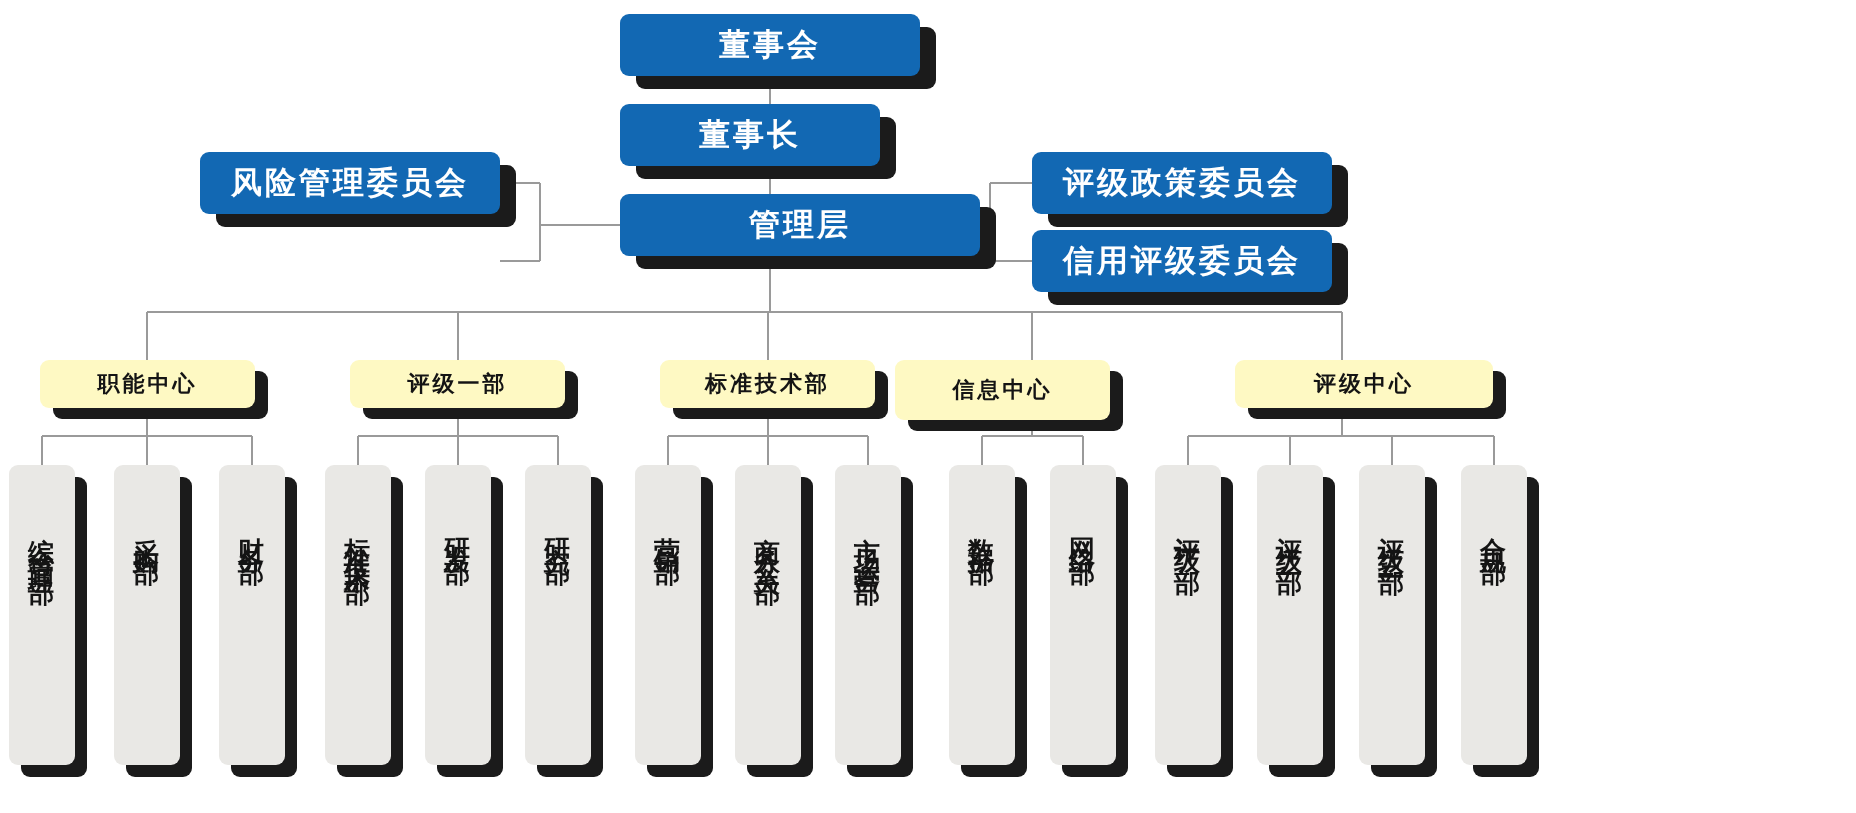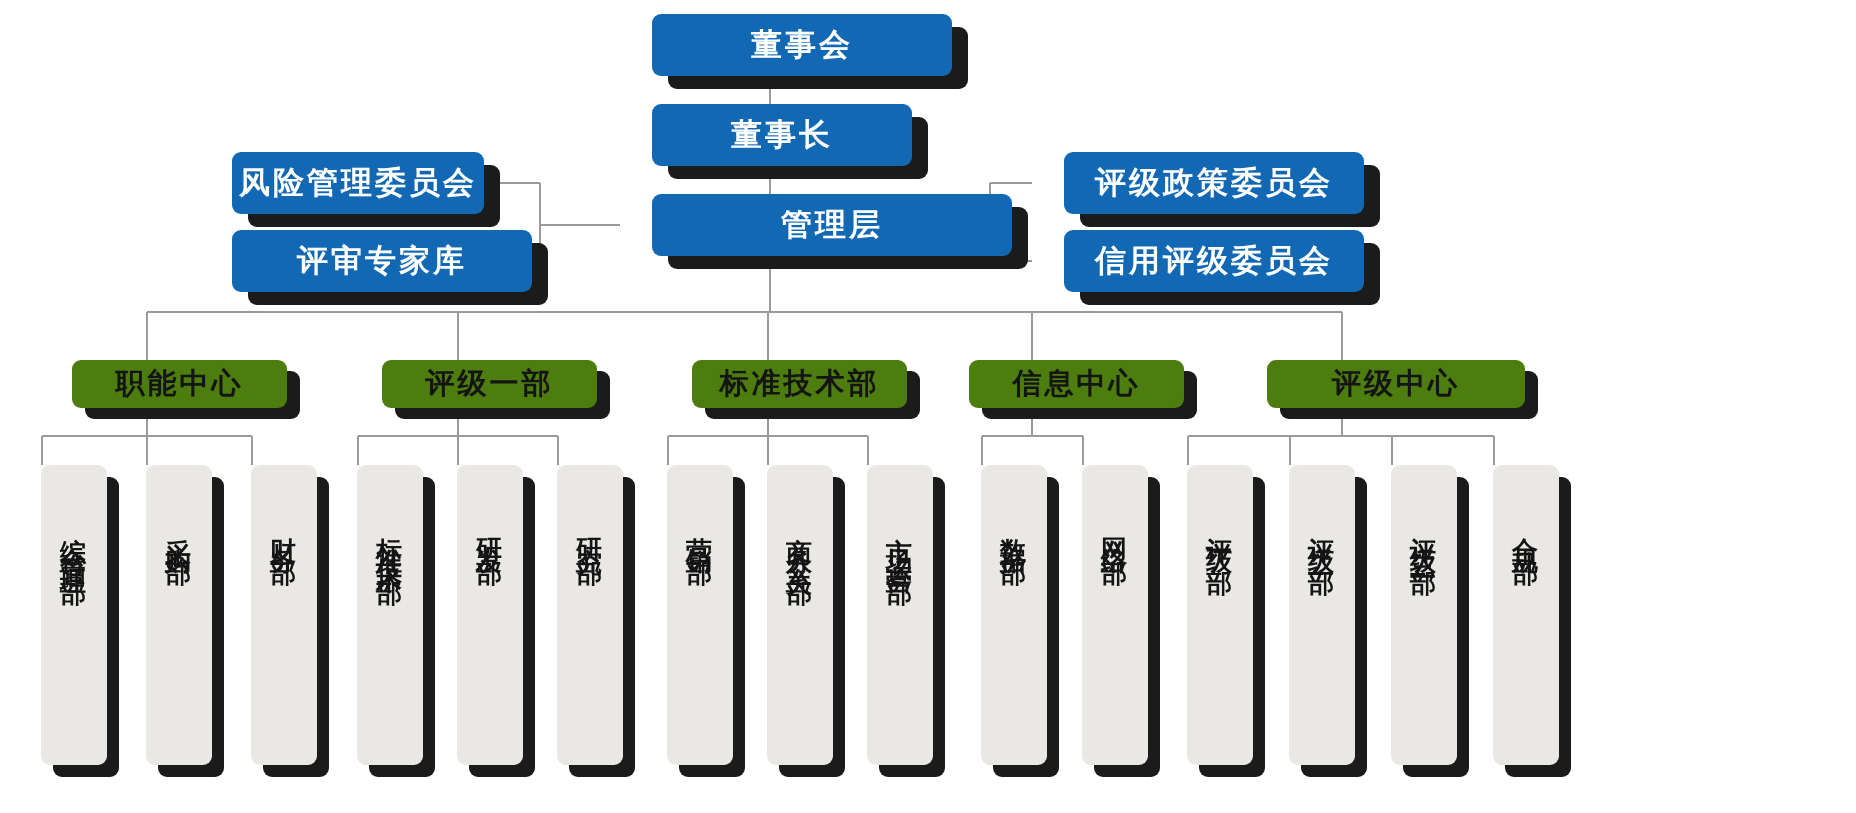--- a/index.html
+++ b/index.html
@@ -10,30 +10,29 @@
     font-family:"DejaVu Sans","Liberation Sans",sans-serif;
     overflow:hidden;
   }
   .connectors{position:absolute;left:0;top:0;}
   .box{
     position:absolute;
     display:flex;align-items:center;justify-content:center;
     border-radius:9px;
     box-sizing:border-box;
     text-align:center;
-    margin-left:32px;
   }
   .blue{
     background:#1268b3;color:#ffffff;
     font-weight:bold;font-size:31px;letter-spacing:3px;
     box-shadow:16px 13px 0 0 #1b1b1b;
   }
   .gray{
-    background:#4d7c0f;color:#141414;
-    font-weight:bold;font-size:29px;letter-spacing:3px;
+    background:#fef9c3;color:#141414;
+    font-weight:bold;font-size:22px;letter-spacing:3px;
     box-shadow:13px 11px 0 0 #1b1b1b;
   }
   .dept{
     background:#e9e8e5;color:#141414;
     font-weight:bold;font-size:26px;
     box-shadow:12px 12px 0 0 #1b1b1b;
     align-items:flex-start;justify-content:center;
     padding-top:52px;
   }
   .dept span{
@@ -62,44 +61,41 @@
   <div class="box blue" style="left:620px;top:14px;width:300px;height:62px">
     <span>董事会</span>
   </div>
   <div class="box blue" style="left:620px;top:104px;width:260px;height:62px">
     <span>董事长</span>
   </div>
   <div class="box blue" style="left:620px;top:194px;width:360px;height:62px">
     <span>管理层</span>
   </div>
 
-  <div class="box blue" style="left:200px;top:152px;width:252px;height:62px">
+  <div class="box blue" style="left:200px;top:152px;width:300px;height:62px">
     <span>风险管理委员会</span>
-  </div>
-  <div class="box blue" style="left:200px;top:230px;width:300px;height:62px">
-    <span>评审专家库</span>
   </div>
 
   <div class="box blue" style="left:1032px;top:152px;width:300px;height:62px">
     <span>评级政策委员会</span>
   </div>
   <div class="box blue" style="left:1032px;top:230px;width:300px;height:62px">
     <span>信用评级委员会</span>
   </div>
 
   <div class="box gray" style="left:40px;top:360px;width:215px;height:48px">
     <span>职能中心</span>
   </div>
   <div class="box gray" style="left:350px;top:360px;width:215px;height:48px">
     <span>评级一部</span>
   </div>
   <div class="box gray" style="left:660px;top:360px;width:215px;height:48px">
     <span>标准技术部</span>
   </div>
-  <div class="box gray" style="left:937px;top:360px;width:215px;height:48px">
+  <div class="box gray" style="left:895px;top:360px;width:215px;height:60px">
     <span>信息中心</span>
   </div>
   <div class="box gray" style="left:1235px;top:360px;width:258px;height:48px">
     <span>评级中心</span>
   </div>
 
   <div class="box dept" style="left:9px;top:465px;width:66px;height:300px">
     <span>综合管理部</span>
   </div>
   <div class="box dept" style="left:114px;top:465px;width:66px;height:300px">

